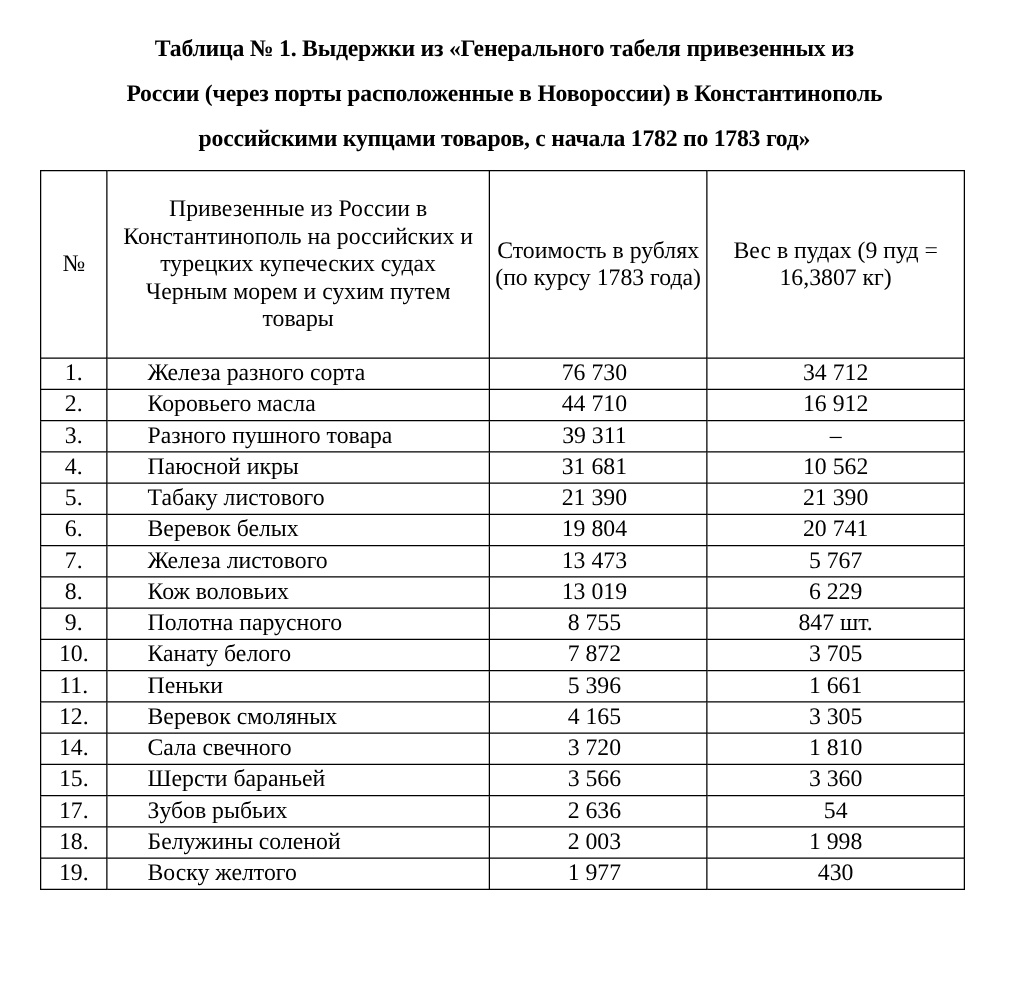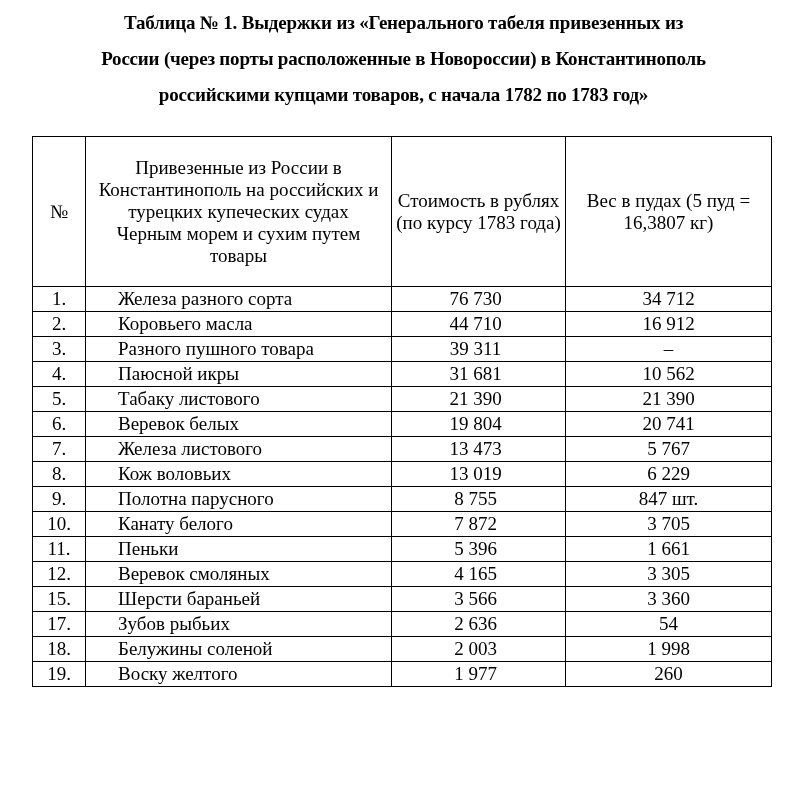--- a/index.html
+++ b/index.html
@@ -11,21 +11,21 @@
       width: 807px;
       height: 804px;
       position: relative;
       overflow: hidden;
       font-family: "Liberation Serif", "DejaVu Serif", serif;
       color: #000;
     }
     .title {
       position: absolute;
       left: 0;
-      top: 5px;
+      top: 22px;
       width: 807px;
       text-align: center;
       font-weight: bold;
       font-size: 19px;
       line-height: 36px;
       letter-spacing: -0.2px;
     }
     .title .line { display: block; }
     table.main {
       position: absolute;
@@ -78,21 +78,21 @@
     <col class="c1">
       <col class="c2">
       <col class="c3">
       <col class="c4">
   </colgroup>
   <thead>
     <tr>
       <th class="h1">№</th>
       <th class="h2">Привезенные из России в Константинополь на российских и турецких купеческих судах Черным морем и сухим путем товары</th>
       <th class="h3">Стоимость в рублях (по курсу 1783 года)</th>
-      <th class="h4">Вес в пудах (5 пуд = 16,3807 кг)</th>
+      <th class="h4">Вес в пудах (9 пуд = 16,3807 кг)</th>
     </tr>
   </thead>
   <tbody>
     <tr>
       <td class="num">1.</td>
       <td class="name">Железа разного сорта</td>
       <td class="cost">76 730</td>
       <td class="weight">34 712</td>
     </tr>
     <tr>
@@ -155,20 +155,26 @@
       <td class="cost">5 396</td>
       <td class="weight">1 661</td>
     </tr>
     <tr>
       <td class="num">12.</td>
       <td class="name">Веревок смоляных</td>
       <td class="cost">4 165</td>
       <td class="weight">3 305</td>
     </tr>
     <tr>
+      <td class="num">14.</td>
+      <td class="name">Сала свечного</td>
+      <td class="cost">3 720</td>
+      <td class="weight">1 810</td>
+    </tr>
+    <tr>
       <td class="num">15.</td>
       <td class="name">Шерсти бараньей</td>
       <td class="cost">3 566</td>
       <td class="weight">3 360</td>
     </tr>
     <tr>
       <td class="num">17.</td>
       <td class="name">Зубов рыбьих</td>
       <td class="cost">2 636</td>
       <td class="weight">54</td>
@@ -176,16 +182,16 @@
     <tr>
       <td class="num">18.</td>
       <td class="name">Белужины соленой</td>
       <td class="cost">2 003</td>
       <td class="weight">1 998</td>
     </tr>
     <tr>
       <td class="num">19.</td>
       <td class="name">Воску желтого</td>
       <td class="cost">1 977</td>
-      <td class="weight">260</td>
+      <td class="weight">430</td>
     </tr>
   </tbody>
 </table>
 
 </body></html>

